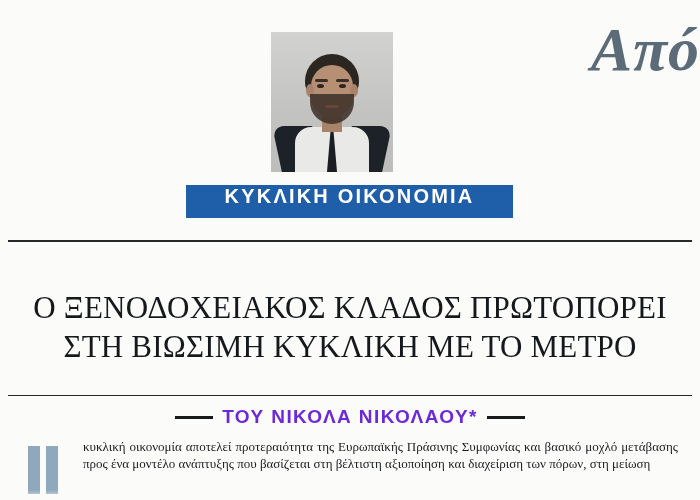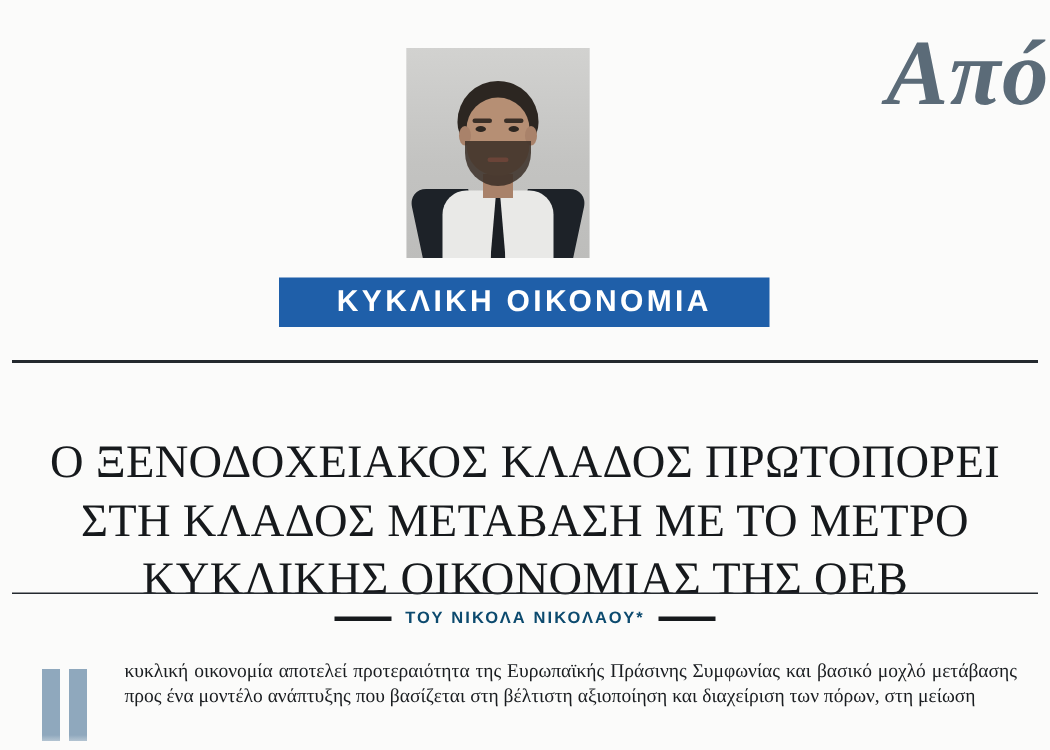--- a/index.html
+++ b/index.html
@@ -160,21 +160,21 @@
 
   
   .section-bar {
     position: absolute;
     left: 186px;
     top: 185px;
     width: 327px;
     height: 33px;
     background: #1f5fa9;
     display: flex;
-    align-items: center;
+    align-items: flex-start;
     justify-content: center;
   }
   .section-bar .label {
     color: #ffffff;
     font-family: "Liberation Sans", sans-serif;
     font-weight: bold;
     font-size: 20px;
     letter-spacing: 2.2px;
     white-space: nowrap;
   }
@@ -225,23 +225,23 @@
     gap: 9px;
   }
   .byline .dash {
     width: 38px;
     height: 3px;
     background: #16191c;
   }
   .byline .name {
     font-family: "Liberation Sans", sans-serif;
     font-weight: bold;
-    font-size: 11px;
+    font-size: 19px;
     letter-spacing: 1.4px;
-    color: #0c4a6e;
+    color: #6d28d9;
     white-space: nowrap;
     text-align: center;
   }
 
   
   .body-wrap {
     position: absolute;
     left: 28px;
     top: 432px;
     width: 650px;
@@ -312,22 +312,21 @@
   </div>
 
   <div class="section-bar">
     <span class="label">ΚΥΚΛΙΚΗ ΟΙΚΟΝΟΜΙΑ</span>
   </div>
 
   <div class="rule-top"></div>
 
   <div class="headline">
     <div>Ο ΞΕΝΟΔΟΧΕΙΑΚΟΣ ΚΛΑΔΟΣ ΠΡΩΤΟΠΟΡΕΙ</div>
-    <div>ΣΤΗ ΚΛΑΔΟΣ ΜΕΤΑΒΑΣΗ ΜΕ ΤΟ ΜΕΤΡΟ</div>
-    <div>ΚΥΚΛΙΚΗΣ ΟΙΚΟΝΟΜΙΑΣ ΤΗΣ ΟΕΒ</div>
+    <div>ΣΤΗ ΒΙΩΣΙΜΗ ΚΥΚΛΙΚΗ ΜΕ ΤΟ ΜΕΤΡΟ</div>
   </div>
 
   <div class="rule-bottom"></div>
 
   <div class="byline">
     <span class="dash"></span>
     <span class="name">ΤΟΥ ΝΙΚΟΛΑ ΝΙΚΟΛΑΟΥ*</span>
     <span class="dash"></span>
   </div>
 

